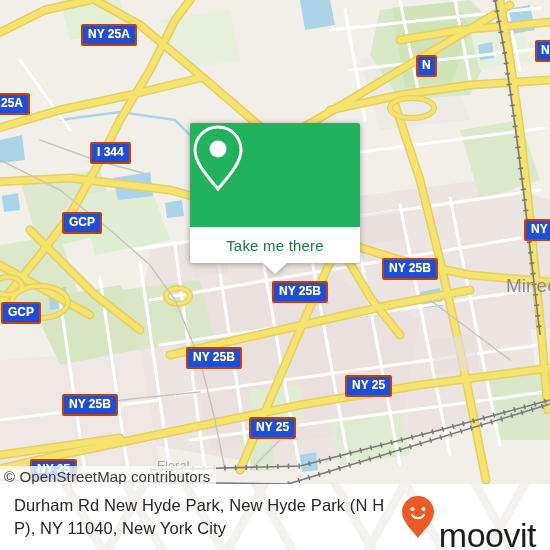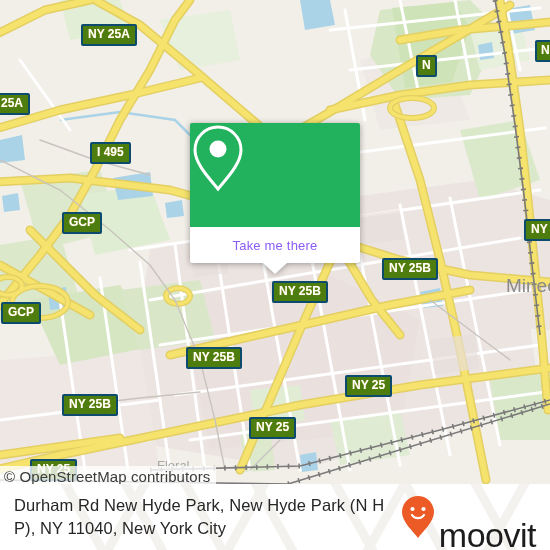--- a/index.html
+++ b/index.html
@@ -23,22 +23,22 @@
     padding:2px 6px 2px 4px;
     background:rgba(255,255,255,0.78);
     font-size:15px;color:#3a3a3a;
     letter-spacing:.1px;white-space:nowrap;
     font-family:"Liberation Sans","DejaVu Sans",sans-serif;
   }
 
   
   .shield{
     position:absolute;
-    background:#4d7c0f;
-    border:2px solid #0c4a6e;
+    background:#1d4ed8;
+    border:2px solid #c2410c;
     border-radius:2px;
     color:#ffffff;
     font-weight:bold;
     font-size:12px;
     line-height:13px;
     padding:2px 5px 3px 5px;
     white-space:nowrap;
     text-shadow:0 0 1px rgba(190,175,40,.9);
     box-sizing:border-box;
   }
@@ -61,21 +61,21 @@
     height:104px;background:#22b25e;
     display:flex;align-items:center;justify-content:center;
     border-radius:2px 2px 0 0;
   }
   .popup-body{
     height:36px;background:#ffffff;
     display:flex;align-items:center;justify-content:center;
     border-radius:0 0 2px 2px;
   }
   .popup-body span{
-    font-size:13px;color:#8b5cf6;letter-spacing:.2px;
+    font-size:15px;color:#15803d;letter-spacing:.2px;
   }
   .popup-tail{
     position:absolute;left:73px;top:140px;
     width:0;height:0;
     border-left:12px solid transparent;
     border-right:12px solid transparent;
     border-top:11px solid #ffffff;
   }
 
   
@@ -266,21 +266,21 @@
       <g fill="#e7dedb" opacity=".7">
         <rect x="190" y="250" width="35" height="28" transform="rotate(-8 190 250)"></rect>
         <rect x="360" y="215" width="40" height="30" transform="rotate(-8 360 215)"></rect>
         <rect x="430" y="340" width="45" height="35" transform="rotate(-8 430 340)"></rect>
       </g>
     </svg>
 
     <div>
       <div class="shield" style="left:81px;top:24px;">NY 25A</div>
       <div class="shield" style="left:-6px;top:93px;">25A</div>
-      <div class="shield" style="left:90px;top:142px;">I 495</div>
+      <div class="shield" style="left:90px;top:142px;">I 344</div>
       <div class="shield" style="left:62px;top:212px;">GCP</div>
       <div class="shield" style="left:1px;top:302px;">GCP</div>
       <div class="shield sq" style="left:416px;top:55px;">N</div>
       <div class="shield sq" style="left:535px;top:40px;">N</div>
       <div class="shield" style="left:524px;top:219px;">NY 2</div>
       <div class="shield" style="left:382px;top:258px;">NY 25B</div>
       <div class="shield" style="left:272px;top:281px;">NY 25B</div>
       <div class="shield" style="left:186px;top:347px;">NY 25B</div>
       <div class="shield" style="left:62px;top:394px;">NY 25B</div>
       <div class="shield" style="left:345px;top:375px;">NY 25</div>

